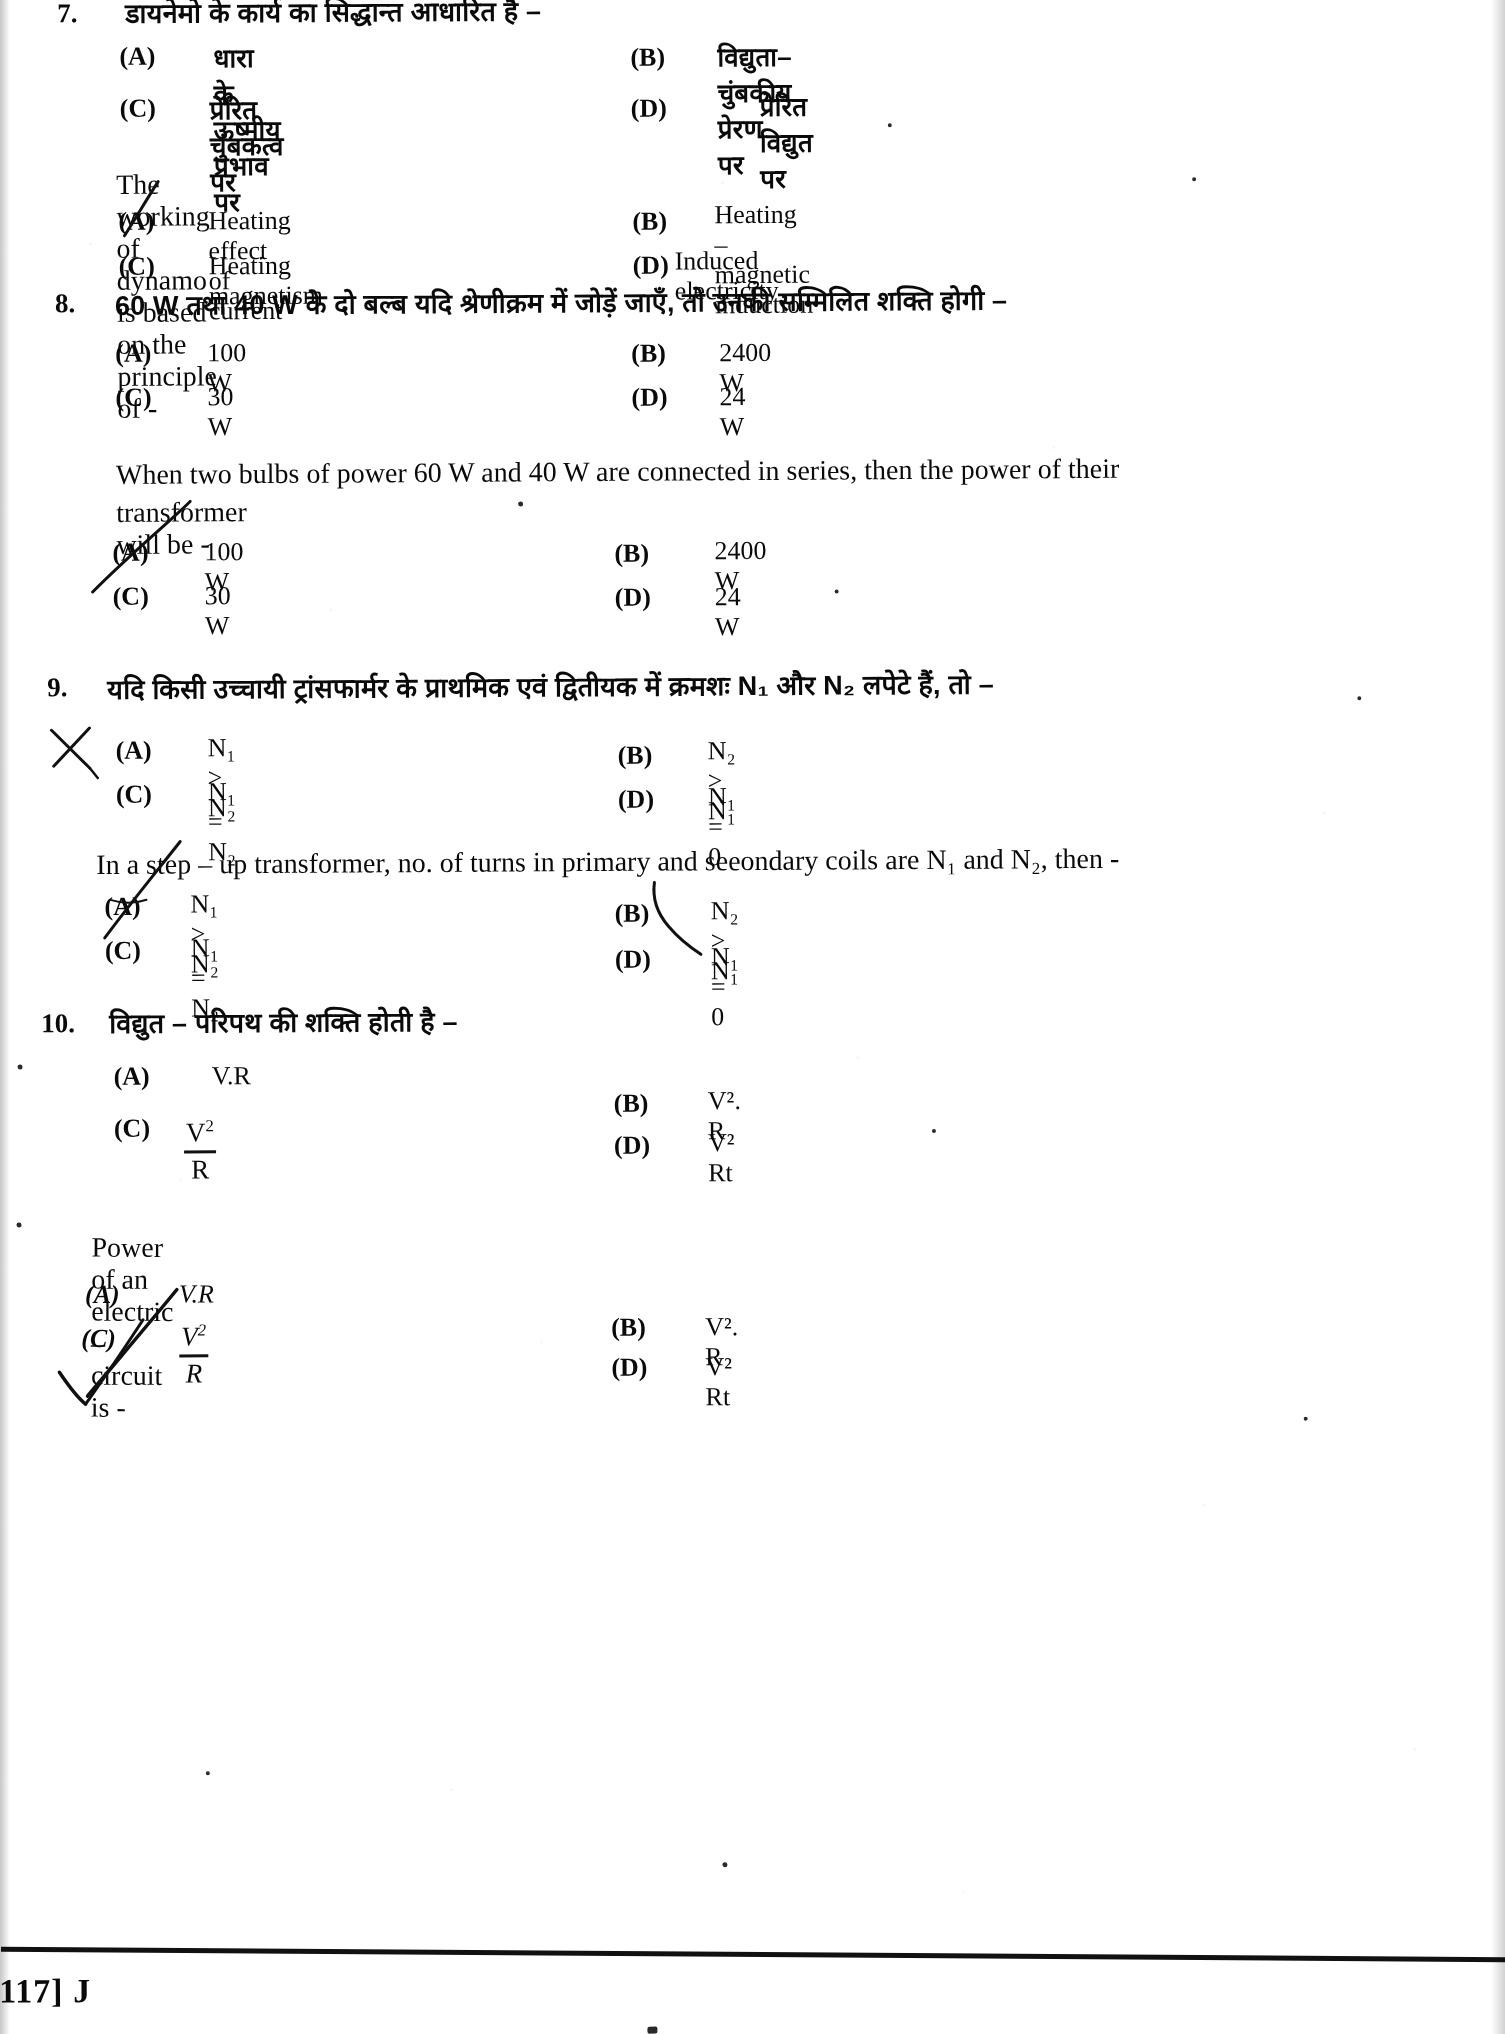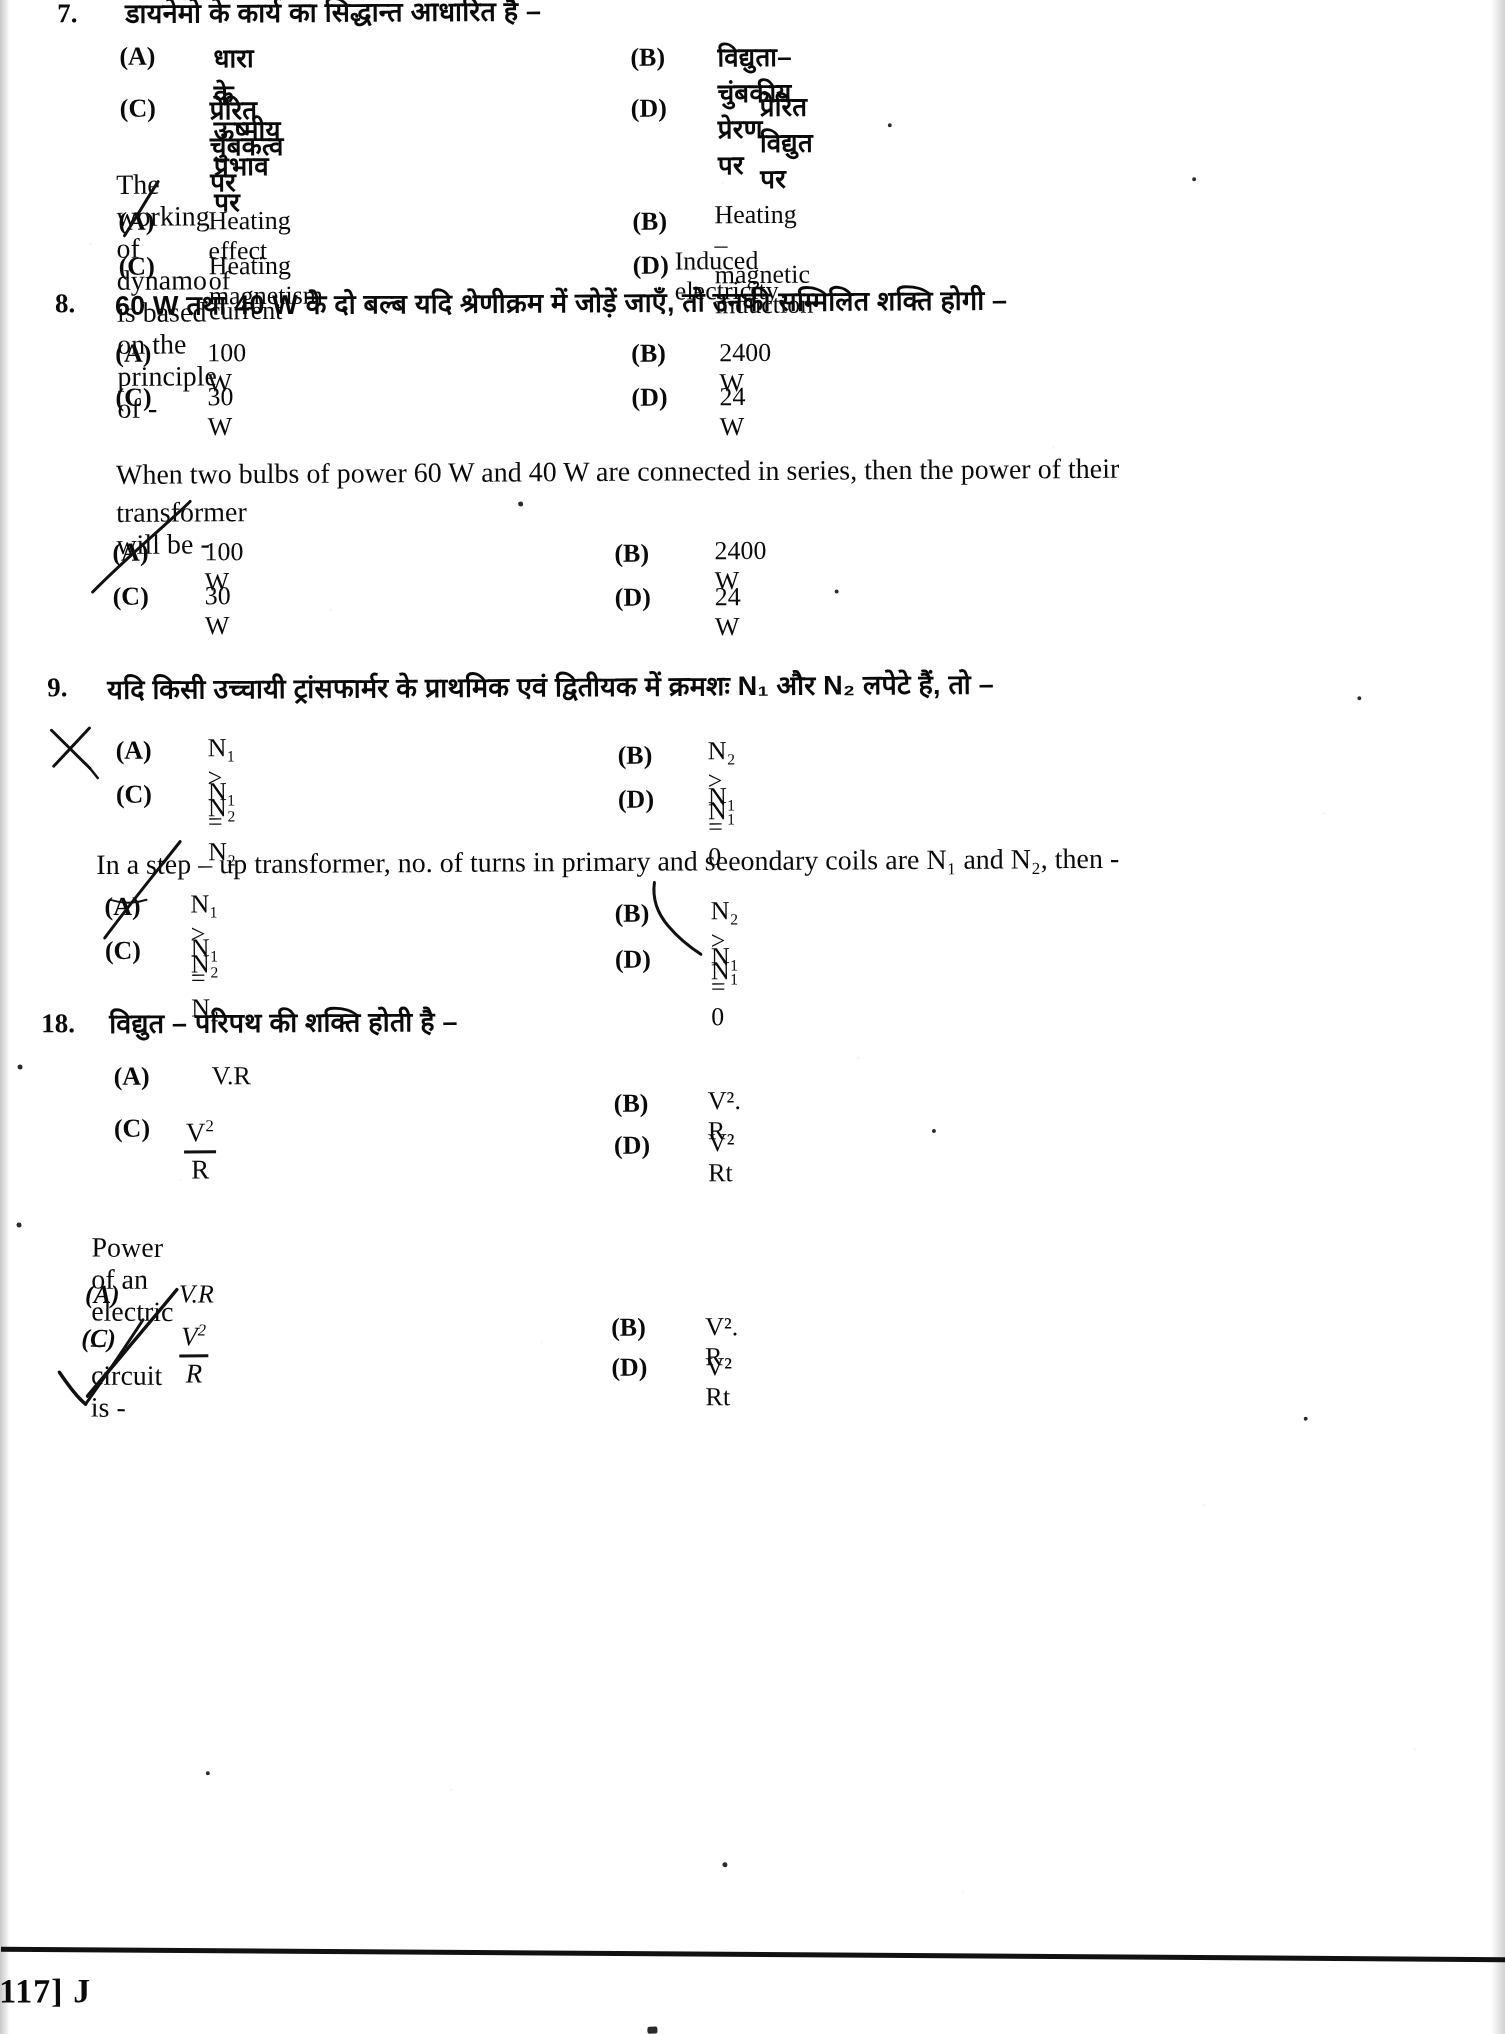--- a/index.html
+++ b/index.html
@@ -213,21 +213,21 @@
     </div>
 
     <div class="pen" style="left:606px;top:880px;">
       <svg width="110" height="90" viewBox="0 0 110 90">
         <path d="M48 2 C46 16, 50 32, 62 46 C72 58, 82 66, 94 74" stroke="#111" stroke-width="3" fill="none" stroke-linecap="round"></path>
       </svg>
     </div>
   </div>
 
   <div class="q">
-    <div class="qnum eng" style="left:40px;top:1004px;">18.</div>
+    <div class="qnum eng" style="left:40px;top:1004px;">10.</div>
     <div class="qtext hindi" style="left:108px;top:1000px;width:900px;">विद्युत – परिपथ की शक्ति होती है –</div>
 
     <div class="opt-label eng" style="left:112px;top:1058px;">(A)</div>
     <div class="opt-text eng" style="left:210px;top:1058px;font-style:normal;">V.R</div>
 
     <div class="opt-label eng" style="left:612px;top:1088px;">(B)</div>
     <div class="opt-text eng" style="left:706px;top:1086px;">V². R</div>
 
     <div class="opt-label eng" style="left:112px;top:1110px;">(C)</div>
     <div class="frac eng" style="left:178px;top:1114px;">

